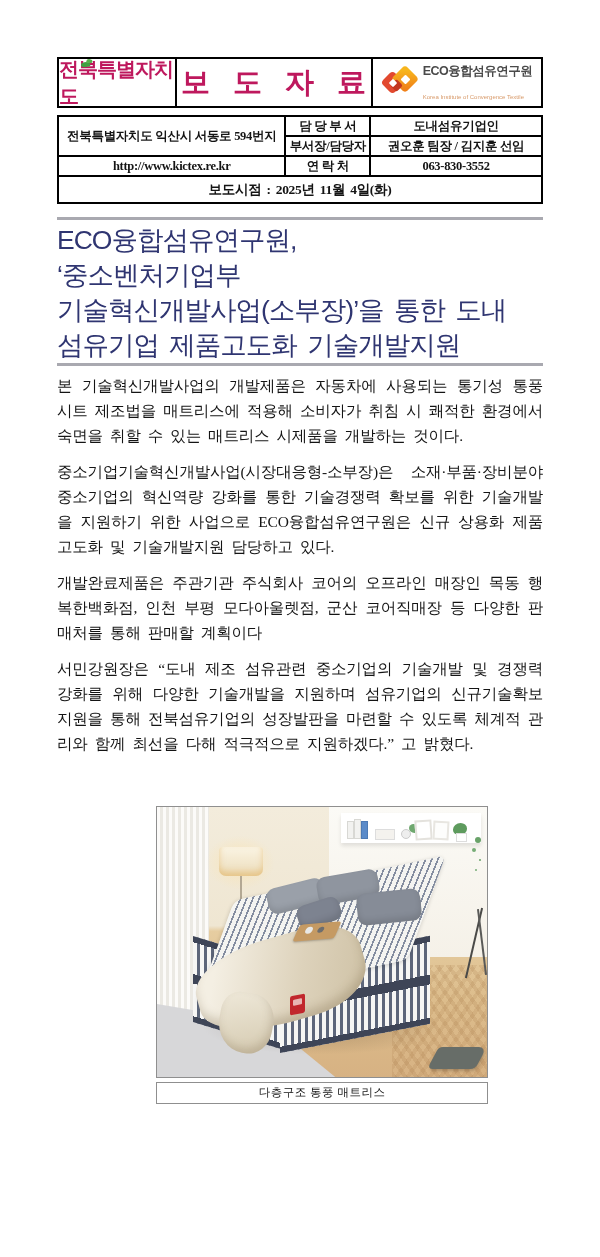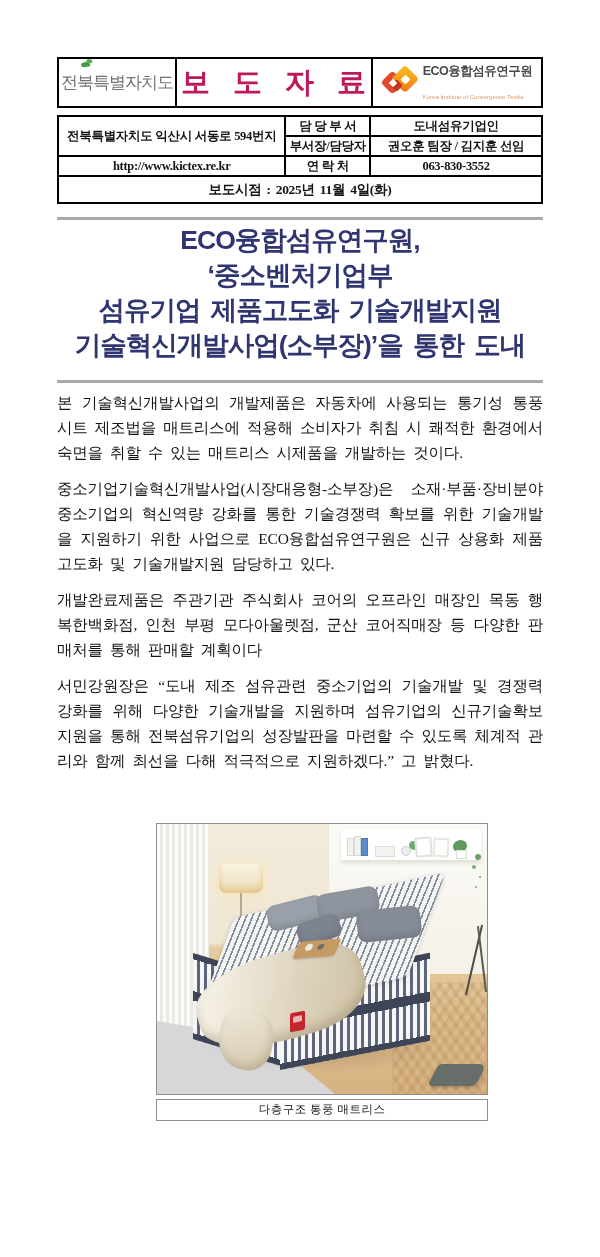--- a/index.html
+++ b/index.html
@@ -3,21 +3,21 @@
 <meta charset="utf-8">
 <style>
   html,body{margin:0;padding:0;background:#ffffff;}
   body{width:600px;height:1257px;position:relative;font-family:"Liberation Serif","DejaVu Serif",serif;color:#141414;overflow:hidden;}
   .page{position:absolute;left:57px;top:57px;width:486px;}
 
   
   .header-table{display:flex;border:2px solid #000;height:47px;align-items:stretch;background:#fff;}
   .hcell{display:flex;align-items:center;justify-content:center;}
   .logo-cell{width:116px;border-right:2px solid #000;position:relative;}
-  .jb-text{color:#737373;font-weight:normal;font-size:17px;font-family:"Liberation Sans","DejaVu Sans",sans-serif;letter-spacing:-1px;position:relative;}
+  .jb-text{color:#be185d;font-weight:bold;font-size:20px;font-family:"Liberation Sans","DejaVu Sans",sans-serif;letter-spacing:-1px;position:relative;}
   .sprout{position:absolute;left:22px;top:3px;width:9px;height:5px;background:#3FA142;border-radius:60% 80% 10% 70%;transform:rotate(-12deg);}
   .sprout::after{content:"";position:absolute;left:6px;top:-2px;width:6px;height:4px;background:#57B14C;border-radius:80% 60% 70% 10%;transform:rotate(22deg);}
   .doc-title-cell{flex:1;border-right:2px solid #000;font-family:"Liberation Sans","DejaVu Sans",sans-serif;font-weight:bold;font-size:29px;letter-spacing:1px;word-spacing:13px;color:#be185d;}
   .eco-cell{width:168px;gap:5px;}
   .eco-mark{position:relative;width:36px;height:36px;flex:0 0 36px;}
   .eco-d1{position:absolute;left:2px;top:9px;width:17px;height:17px;background:#E2492F;border-radius:4px;transform:rotate(45deg);}
   .eco-d1i{position:absolute;left:8px;top:15px;width:6px;height:6px;background:#fff;border-radius:1px;transform:rotate(45deg);}
   .eco-d2{position:absolute;left:13px;top:4px;width:20px;height:20px;background:linear-gradient(135deg,#F7B51C 20%,#F08119 85%);border-radius:4px;transform:rotate(45deg);}
   .eco-d2i{position:absolute;left:20px;top:11px;width:7px;height:7px;background:#fff;border-radius:1px;transform:rotate(45deg);}
   .eco-d3{position:absolute;left:10px;top:16px;width:9px;height:9px;background:#C2371F;border-radius:2px;transform:rotate(45deg);}
@@ -25,21 +25,21 @@
   .eco-name{font-family:"Liberation Sans","DejaVu Sans",sans-serif;font-weight:bold;color:#4a4a4a;font-size:12.5px;letter-spacing:-0.5px;}
   .eco-sub{font-family:"Liberation Sans","DejaVu Sans",sans-serif;font-size:6px;color:#D89A6A;}
 
   
   table.info-table{width:100%;border-collapse:collapse;margin-top:7px;table-layout:fixed;}
   .info-table td{border:2px solid #000;text-align:center;vertical-align:middle;padding:0 2px;height:18px;font-weight:bold;font-size:12.5px;letter-spacing:-0.3px;white-space:nowrap;overflow:hidden;}
   .info-table .c1{width:47%;}.info-table .c2{width:17.5%;}.info-table .c3{width:35.5%;}
   .info-table td.release{height:25px;font-size:13.5px;word-spacing:2px;}
 
   
-  .headline{margin-top:13px;border-top:3px solid #A9A9B0;border-bottom:3px solid #A9A9B0;padding:3px 0 17px;text-align:center;color:#2F3571;font-family:"Liberation Sans","DejaVu Sans",sans-serif;font-weight:bold;font-size:26.5px;line-height:35px;letter-spacing:-1px;word-spacing:4px;}
+  .headline{margin-top:13px;border-top:3px solid #A9A9B0;border-bottom:3px solid #A9A9B0;padding:3px 0 0;color:#2F3571;font-family:"Liberation Sans","DejaVu Sans",sans-serif;font-weight:normal;font-size:26.5px;line-height:35px;letter-spacing:-1px;word-spacing:4px;}
 
   
   .article-body{margin-top:7px;font-size:15.5px;line-height:25px;text-align:justify;word-spacing:3.5px;letter-spacing:-0.2px;}
   .article-body p{margin:0 0 11px 0;}
 
   
   figure.fig{margin:50px auto 0;width:288px;}
   .photo{position:relative;width:330px;height:270px;border:1px solid #8f8f8f;overflow:hidden;
          background:linear-gradient(180deg,#f3ecdc 0%,#efe6d2 44%,#e6cda1 46%,#dcbc8b 72%,#d7b283 100%);}
   .wall-panel{position:absolute;left:172px;top:0;width:158px;height:150px;background:linear-gradient(180deg,#fbfaf6,#f5f1e8);}
@@ -144,22 +144,22 @@
     </tr>
     <tr>
       <td colspan="3" class="release">보도시점 : 2025년 11월 4일(화)</td>
     </tr>
   </tbody>
     </table>
 
   <div class="headline">
     <div>ECO융합섬유연구원,</div>
     <div>‘중소벤처기업부</div>
+    <div>기술혁신개발사업(소부장)’을 통한 도내</div>
     <div>섬유기업 제품고도화 기술개발지원</div>
-    <div>기술혁신개발사업(소부장)’을 통한 도내</div>
   </div>
 
   <div class="article-body">
     <p>본 기술혁신개발사업의 개발제품은 자동차에 사용되는 통기성 통풍시트 제조법을 매트리스에 적용해 소비자가 취침 시 쾌적한 환경에서 숙면을 취할 수 있는 매트리스 시제품을 개발하는 것이다.</p>
     <p>중소기업기술혁신개발사업(시장대응형-소부장)은 소재·부품·장비분야 중소기업의 혁신역량 강화를 통한 기술경쟁력 확보를 위한 기술개발을 지원하기 위한 사업으로 ECO융합섬유연구원은 신규 상용화 제품고도화 및 기술개발지원 담당하고 있다.</p>
     <p>개발완료제품은 주관기관 주식회사 코어의 오프라인 매장인 목동 행복한백화점, 인천 부평 모다아울렛점, 군산 코어직매장 등 다양한 판매처를 통해 판매할 계획이다</p>
     <p>서민강원장은 “도내 제조 섬유관련 중소기업의 기술개발 및 경쟁력 강화를 위해 다양한 기술개발을 지원하며 섬유기업의 신규기술확보 지원을 통해 전북섬유기업의 성장발판을 마련할 수 있도록 체계적 관리와 함께 최선을 다해 적극적으로 지원하겠다.” 고 밝혔다.</p>
   </div>
 
   <figure class="fig">

